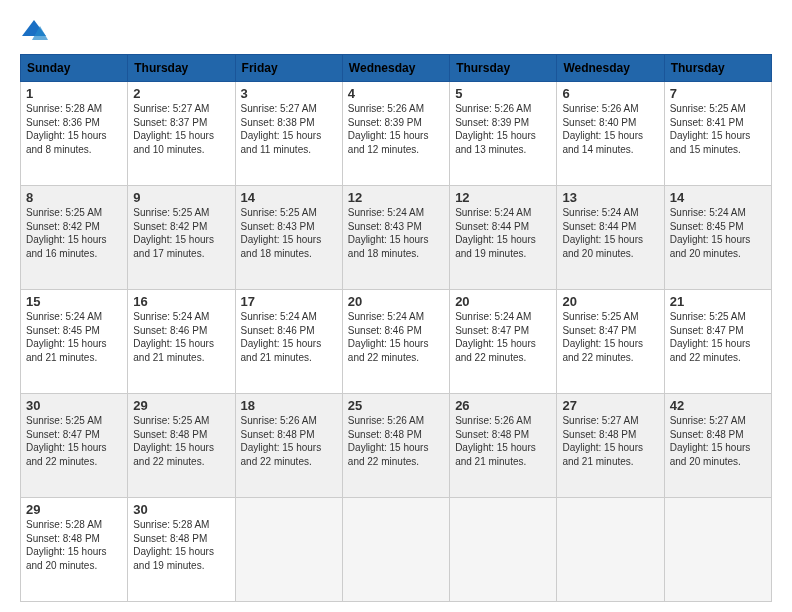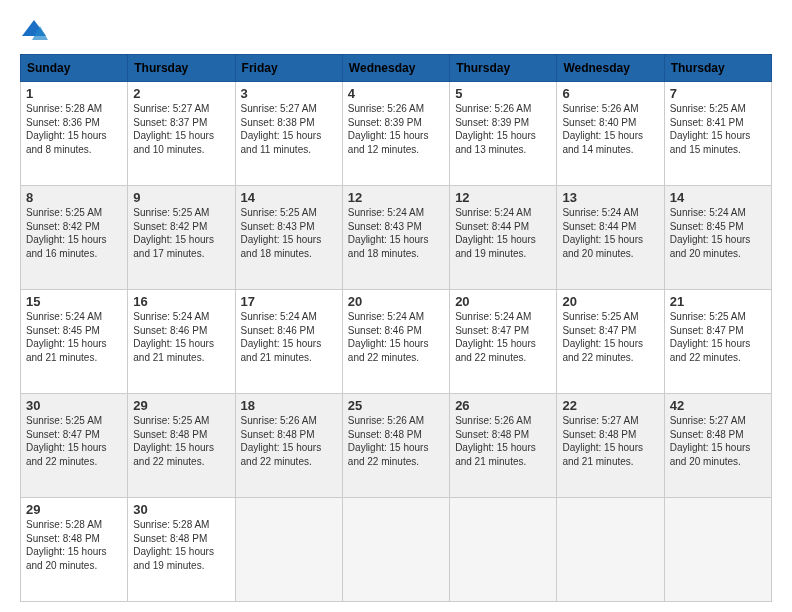--- a/index.html
+++ b/index.html
@@ -236,21 +236,21 @@
       </td>
           <td>
         <span class="day-num">25</span>
         <div class="day-info">Sunrise: 5:26 AM<br>Sunset: 8:48 PM<br>Daylight: 15 hours and 22 minutes.</div>
       </td>
           <td>
         <span class="day-num">26</span>
         <div class="day-info">Sunrise: 5:26 AM<br>Sunset: 8:48 PM<br>Daylight: 15 hours and 21 minutes.</div>
       </td>
           <td>
-        <span class="day-num">22</span>
+        <span class="day-num">27</span>
         <div class="day-info">Sunrise: 5:27 AM<br>Sunset: 8:48 PM<br>Daylight: 15 hours and 21 minutes.</div>
       </td>
           <td>
         <span class="day-num">42</span>
         <div class="day-info">Sunrise: 5:27 AM<br>Sunset: 8:48 PM<br>Daylight: 15 hours and 20 minutes.</div>
       </td>
         </tr>
         <tr>
           <td>
         <span class="day-num">29</span>

